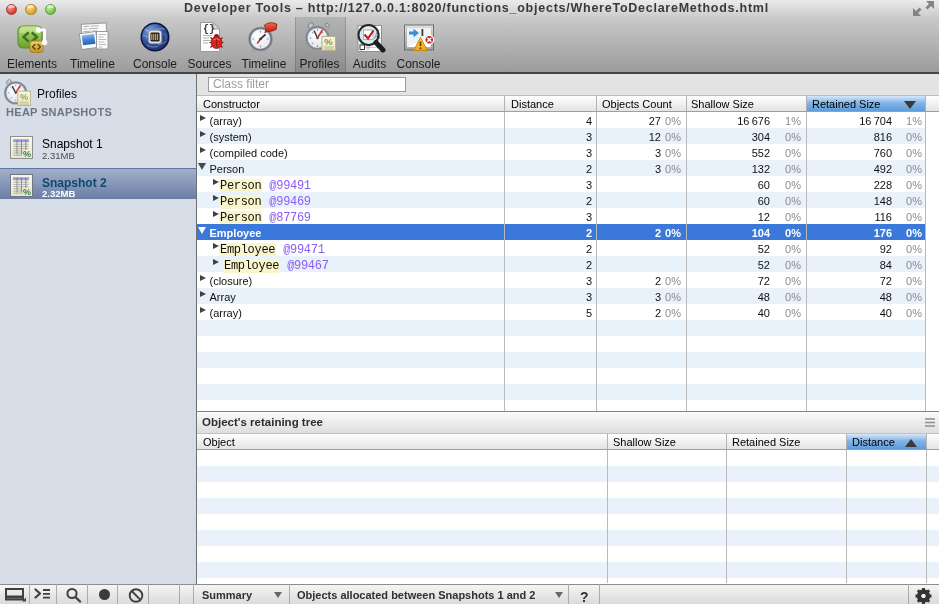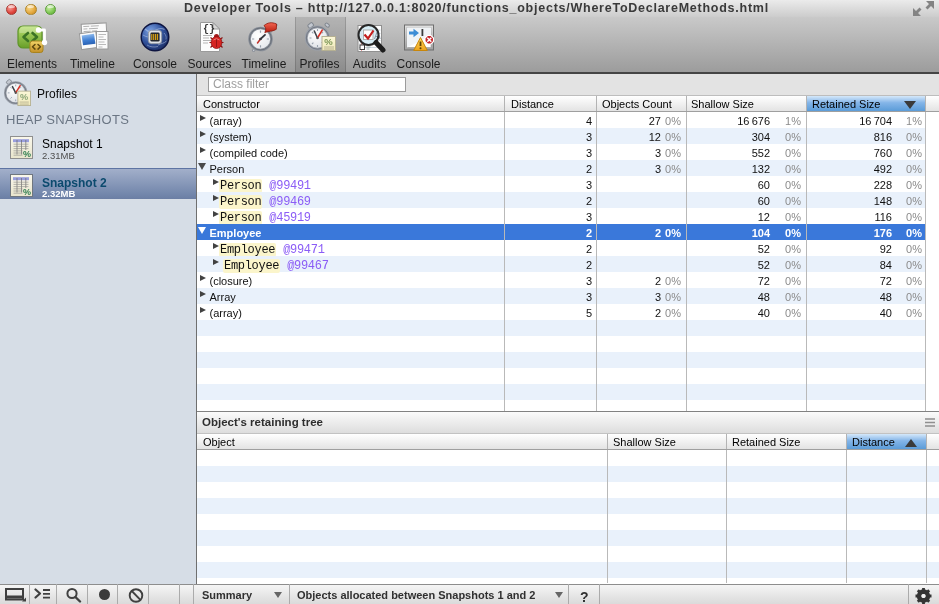--- a/index.html
+++ b/index.html
@@ -275,21 +275,21 @@
    <path d="M14.5 7.5 v2 M14.5 24.5 v2 M5.5 17 h2 M21.5 17 h2 M8.6 10.5 l1.5 1.5 M19 21.9 l1.5 1.5 M20.5 10.5 l-1.5 1.5 M8.6 23.4 l1.5 -1.5"></path>
   </g>
   <path d="M14.5 17 L10.8 9.8" stroke="#3f434a" stroke-width="1.7" stroke-linecap="round"></path>
   <path d="M14.5 17 L19.6 8.8" stroke="#d93025" stroke-width="1.7" stroke-linecap="round"></path>
   <circle cx="14.5" cy="17" r="1.2" fill="#555"></circle>
   <rect x="17" y="15" width="14.5" height="16.5" fill="url(#gnote2)" stroke="#b5b092"></rect>
   <text x="24" y="25.5" font-size="10.5" font-weight="bold" fill="#8aa578" text-anchor="middle" font-family="Liberation Sans,sans-serif">%</text>
   <path d="M19 27.5 h10.5 M19 29.8 h10.5" stroke="#b9b394" stroke-width="1"></path>
 </svg>
 <div class="abs sbt" style="left:37px;top:87px">Profiles</div>
-<div class="abs" style="left:6px;top:112px;font-size:13px;font-weight:normal;color:#6b7684;letter-spacing:0.3px">HEAP SNAPSHOTS</div>
+<div class="abs" style="left:6px;top:106px;font-size:11px;font-weight:bold;color:#6b7684;letter-spacing:0.3px">HEAP SNAPSHOTS</div>
 <svg class="abs" style="left:10px;top:136px" width="23" height="23" viewBox="0 0 23 23">
  <defs>
       <linearGradient id="gp1" x1="0" y1="0" x2="0" y2="1">
         <stop offset="0" stop-color="#faf8ec"></stop>
         <stop offset="1" stop-color="#e9e5cc"></stop>
       </linearGradient>
     </defs>
  <rect x="0.5" y="0.5" width="22" height="22" fill="url(#gp1)" stroke="#8f8f8f"></rect>
  <rect x="3" y="3.2" width="16" height="3" fill="#9a9fdd"></rect>
  <g stroke="#6a6a6a" stroke-width="0.7" fill="none">
@@ -391,21 +391,21 @@
   <span class="tri-r" style="left:15.5px"></span>
       <span class="mono" style="left:22px"><i class="hl">Person</i> <i class="addr">@99469</i></span>
   <span class="num" style="left:300px;width:95px">2</span>
   <span class="num" style="left:493px;width:80px">60</span>
       <span class="pct" style="left:574px;width:30px">0%</span>
   <span class="num" style="left:615px;width:80px">148</span>
       <span class="pct" style="left:695px;width:30px">0%</span>
  </div>
  <div class="abs row" style="top:96px">
   <span class="tri-r" style="left:15.5px"></span>
-      <span class="mono" style="left:22px"><i class="hl">Person</i> <i class="addr">@45919</i></span>
+      <span class="mono" style="left:22px"><i class="hl">Person</i> <i class="addr">@87769</i></span>
   <span class="num" style="left:300px;width:95px">3</span>
   <span class="num" style="left:493px;width:80px">12</span>
       <span class="pct" style="left:574px;width:30px">0%</span>
   <span class="num" style="left:615px;width:80px">116</span>
       <span class="pct" style="left:695px;width:30px">0%</span>
  </div>
  <div class="abs row sel" style="top:112px">
   <span class="tri-dw" style="left:1px"></span>
       <span style="left:12.5px">Employee</span>
   <span class="num" style="left:300px;width:95px">2</span>

